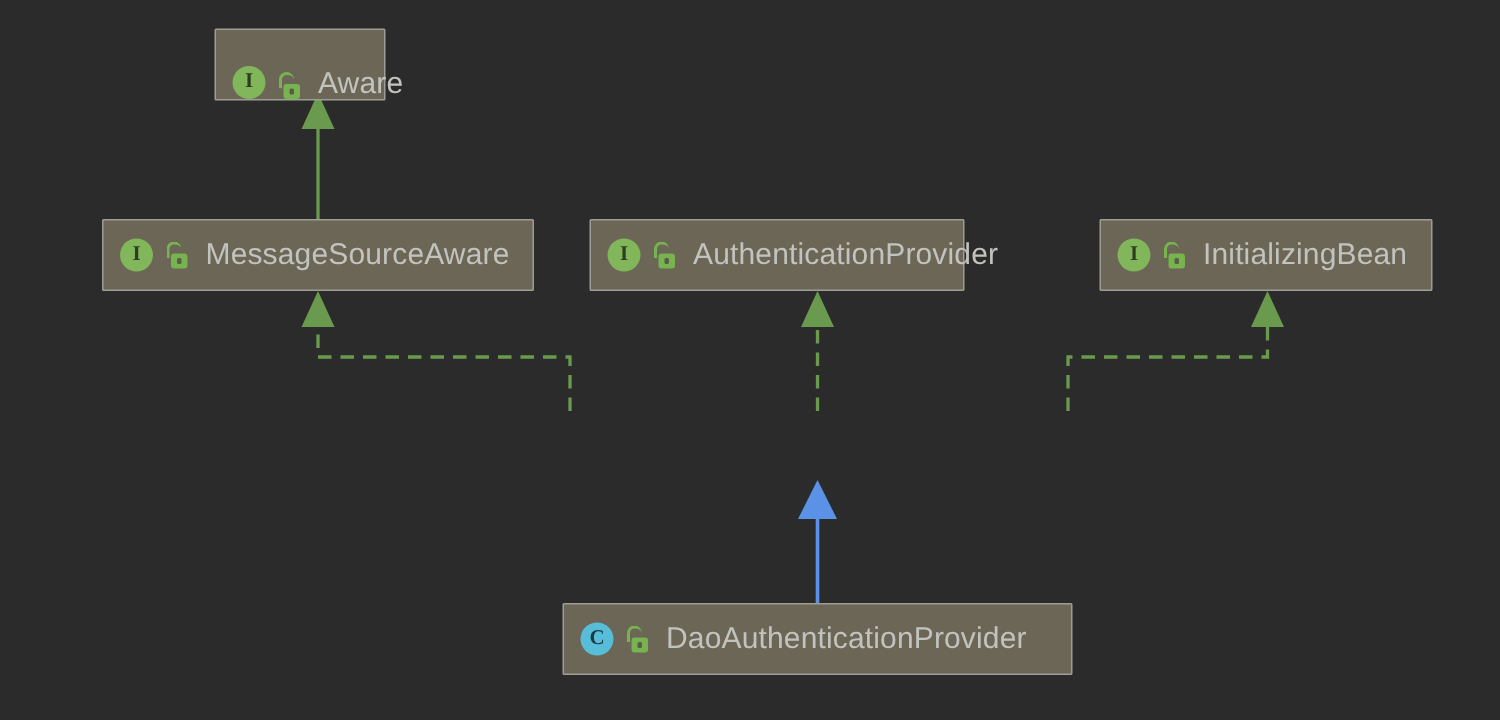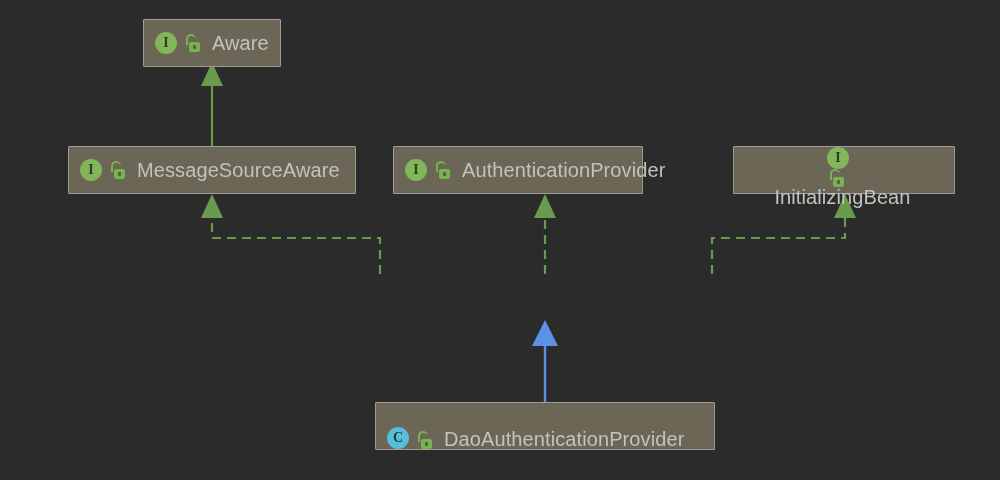--- a/index.html
+++ b/index.html
@@ -200,21 +200,21 @@
       <polygon points="845,194 834,218 856,218" fill="#6a9a4e"></polygon>
     </g>
 
      AbstractUserDetails... (solid blue) --&gt;
     <g>
       <line x1="545" y1="402" x2="545" y2="346" stroke="#5b92e8" stroke-width="2.4"></line>
       <polygon points="545,320 532,346 558,346" fill="#5b92e8"></polygon>
     </g>
   </svg>
 
-  <div class="node" style="left:143px; top:19px; width:138px;">
+  <div class="node" style="left:143px; top:19px; width:114px;align-items:flex-end;">
     <span class="icon-iface"></span>
     <span class="icon-lock">
       <span class="shackle"></span>
         <span class="body"></span>
         <span class="keyhole"></span>
     </span>
     <span class="node-label">Aware</span>
   </div>
 
   <div class="node" style="left:68px; top:146px; width:288px;">
@@ -230,32 +230,32 @@
   <div class="node" style="left:393px; top:146px; width:250px;">
     <span class="icon-iface"></span>
     <span class="icon-lock">
       <span class="shackle"></span>
         <span class="body"></span>
         <span class="keyhole"></span>
     </span>
     <span class="node-label">AuthenticationProvider</span>
   </div>
 
-  <div class="node" style="left:733px; top:146px; width:222px;flex-direction:column;">
+  <div class="node" style="left:733px; top:146px; width:222px;">
     <span class="icon-iface"></span>
     <span class="icon-lock">
       <span class="shackle"></span>
         <span class="body"></span>
         <span class="keyhole"></span>
     </span>
     <span class="node-label">InitializingBean</span>
   </div>
 
 
-  <div class="node" style="left:375px; top:402px; width:340px;align-items:flex-end;">
+  <div class="node" style="left:375px; top:402px; width:340px;">
     <span class="icon-class"></span>
     <span class="icon-lock">
       <span class="shackle"></span>
         <span class="body"></span>
         <span class="keyhole"></span>
     </span>
     <span class="node-label">DaoAuthenticationProvider</span>
   </div>
 
 </div>

